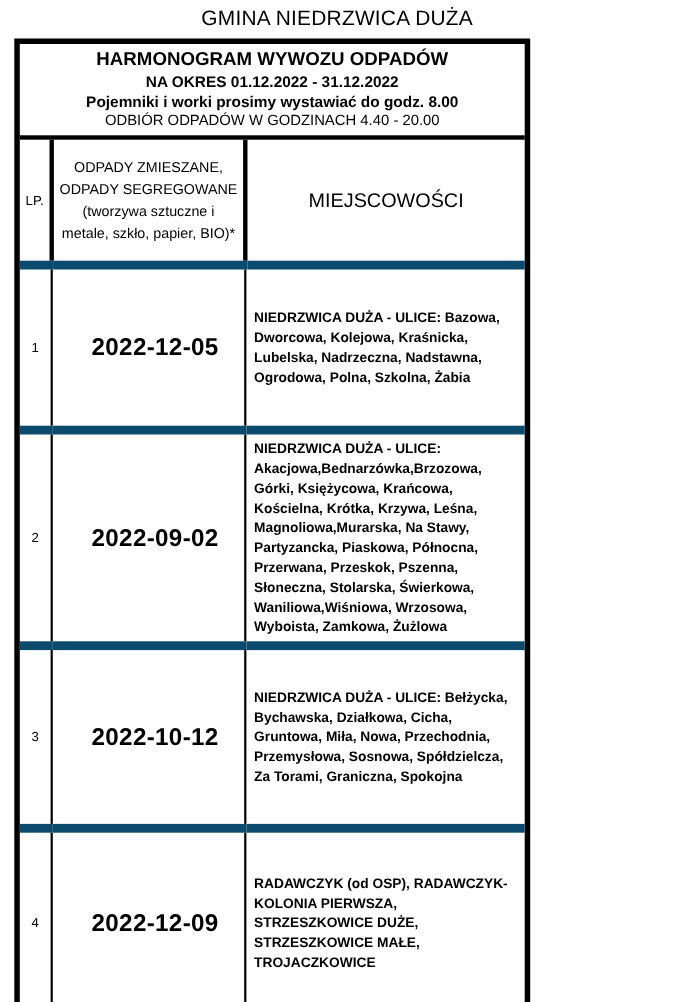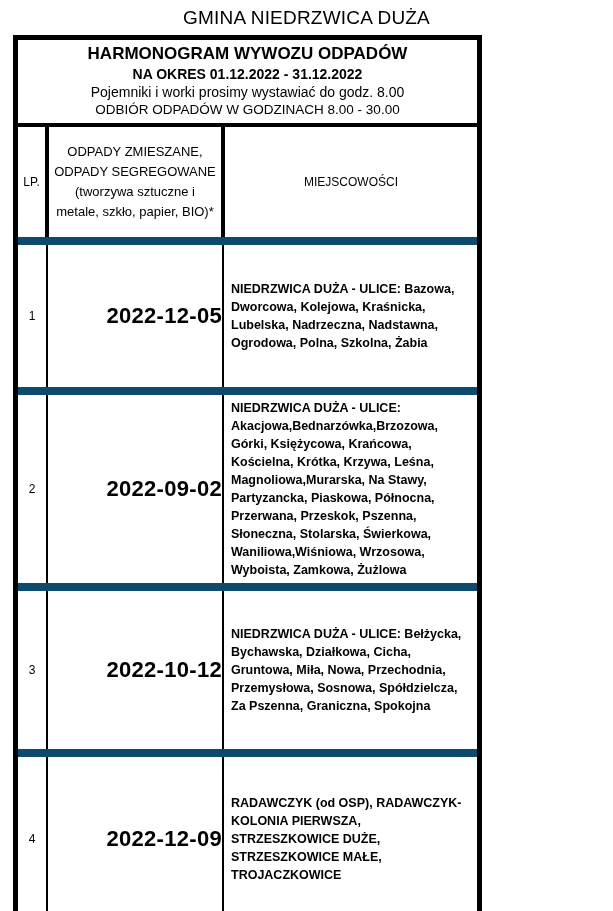--- a/index.html
+++ b/index.html
@@ -26,21 +26,21 @@
     background: #fff;
   }
 
   .header-box {
     text-align: center;
     border-bottom: 4px solid #000;
     padding: 3px 4px 5px 4px;
   }
   .header-box .h-title   { font-size: 17px; font-weight: bold; line-height: 22px; }
   .header-box .h-period  { font-size: 14px; font-weight: bold; line-height: 18px; text-align: center; }
-  .header-box .h-note1   { font-size: 14px; font-weight: normal; line-height: 18px; }
+  .header-box .h-note1   { font-size: 14px; font-weight: bold; line-height: 18px; }
   .header-box .h-note2   { font-size: 13.5px; font-weight: normal; line-height: 17px; }
 
   table.schedule {
     width: 100%;
     border-collapse: collapse;
     table-layout: fixed;
   }
   col.c-lp    { width: 29px; }
   col.c-date  { width: 176px; }
 
@@ -52,39 +52,39 @@
     font-weight: normal;
   }
   th.col-lp { font-size: 12px; padding: 0 1px; }
   th.col-dates {
     font-size: 13px;
     line-height: 20px;
     border-left: 4px solid #000;
     border-right: 4px solid #000;
     padding: 2px 4px;
   }
-  th.col-places { font-size: 12px; }
+  th.col-places { font-size: 18px; }
 
   tbody td {
     vertical-align: middle;
     border-top: 8px solid #0c4a6e;
   }
   tbody tr:nth-child(1) { height: 150px; }
   tbody tr:nth-child(2) { height: 172px; }
   tbody tr:nth-child(3) { height: 166px; }
   tbody tr:nth-child(4) { height: 168px; }
 
   td.lp-cell {
     text-align: center;
     font-size: 12px;
     font-weight: normal;
     border-right: 2px solid #000;
   }
   td.date-cell {
-    text-align: right;
+    text-align: center;
     font-size: 22px;
     font-weight: bold;
     letter-spacing: 0.3px;
     padding-left: 12px;
   }
   td.places-cell {
     border-left: 2px solid #000;
     font-size: 12.5px;
     font-weight: bold;
     line-height: 18px;
@@ -97,21 +97,21 @@
 <body>
 
 <div class="page-title">GMINA NIEDRZWICA DUŻA</div>
 
 <div class="doc">
 
   <div class="header-box">
     <div class="h-title">HARMONOGRAM WYWOZU ODPADÓW</div>
     <div class="h-period">NA OKRES 01.12.2022 - 31.12.2022</div>
     <div class="h-note1">Pojemniki i worki prosimy wystawiać do godz. 8.00</div>
-    <div class="h-note2">ODBIÓR ODPADÓW W GODZINACH 8.00 - 30.00</div>
+    <div class="h-note2">ODBIÓR ODPADÓW W GODZINACH 4.40 - 20.00</div>
   </div>
 
   <table class="schedule">
     <colgroup>
       <col class="c-lp">
       <col class="c-date">
       <col class="c-places">
     </colgroup>
     <thead>
       <tr>
@@ -129,21 +129,21 @@
       </tr>
         <tr class="body-row">
         <td class="lp-cell">2</td>
         <td class="date-cell">2022-09-02</td>
         <td class="places-cell">NIEDRZWICA DUŻA - ULICE:
 Akacjowa,Bednarzówka,Brzozowa, Górki, Księżycowa, Krańcowa, Kościelna, Krótka, Krzywa, Leśna, Magnoliowa,Murarska, Na Stawy, Partyzancka, Piaskowa, Północna, Przerwana, Przeskok, Pszenna, Słoneczna, Stolarska, Świerkowa, Waniliowa,Wiśniowa, Wrzosowa, Wyboista, Zamkowa, Żużlowa</td>
       </tr>
         <tr class="body-row">
         <td class="lp-cell">3</td>
         <td class="date-cell">2022-10-12</td>
-        <td class="places-cell">NIEDRZWICA DUŻA - ULICE: Bełżycka, Bychawska, Działkowa, Cicha, Gruntowa, Miła, Nowa, Przechodnia, Przemysłowa, Sosnowa, Spółdzielcza, Za Pszenna, Graniczna, Spokojna</td>
+        <td class="places-cell">NIEDRZWICA DUŻA - ULICE: Bełżycka, Bychawska, Działkowa, Cicha, Gruntowa, Miła, Nowa, Przechodnia, Przemysłowa, Sosnowa, Spółdzielcza, Za Torami, Graniczna, Spokojna</td>
       </tr>
         <tr class="body-row">
         <td class="lp-cell">4</td>
         <td class="date-cell">2022-12-09</td>
         <td class="places-cell">RADAWCZYK (od OSP), RADAWCZYK-KOLONIA PIERWSZA, STRZESZKOWICE DUŻE, STRZESZKOWICE MAŁE, TROJACZKOWICE</td>
       </tr>
       </tbody>
   </table>
 
 </div>

